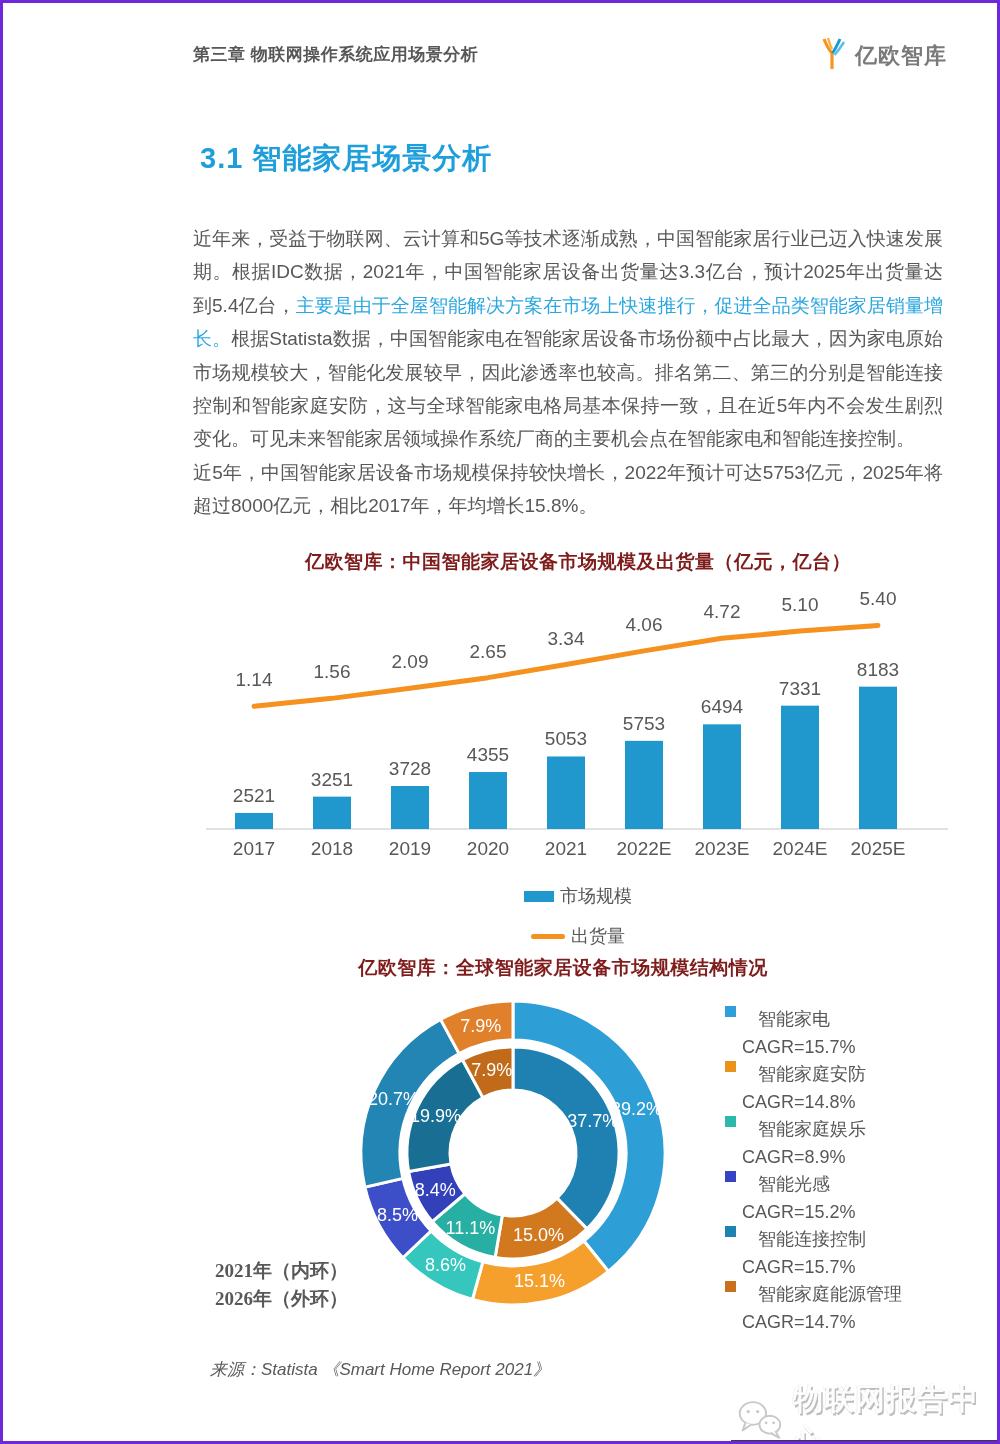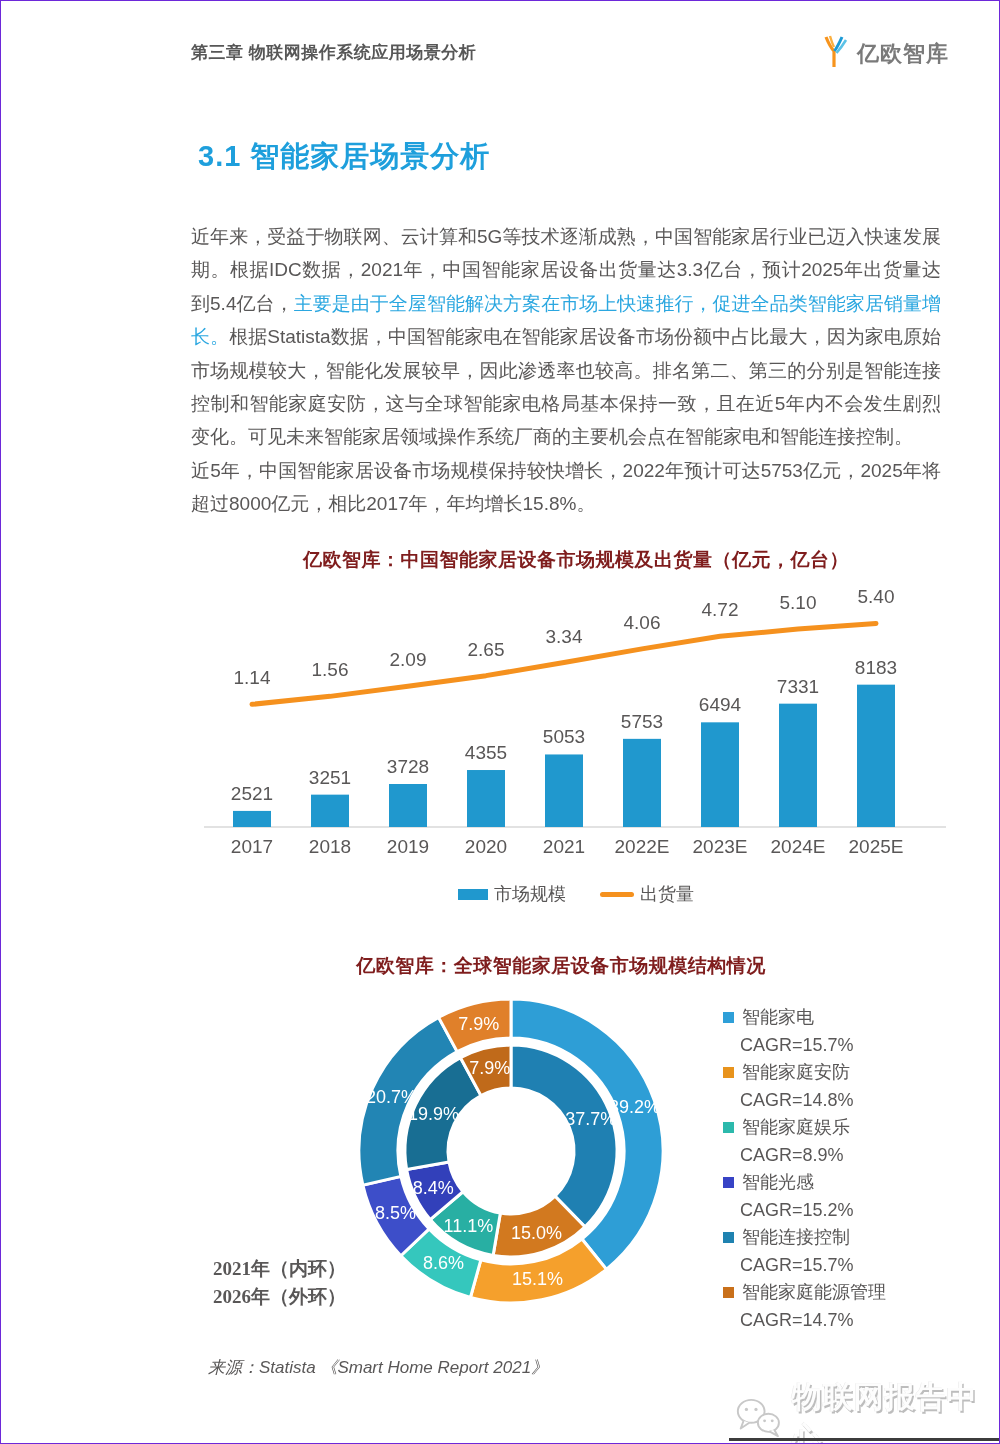--- a/index.html
+++ b/index.html
@@ -1,49 +1,49 @@
 <!DOCTYPE html>
 <html><head>
 <meta charset="utf-8">
 <style>
   html,body{margin:0;padding:0;background:#fff;}
   .page{
     position:relative;width:1000px;height:1444px;background:#fff;overflow:hidden;
     font-family:"Liberation Sans","DejaVu Sans",sans-serif;color:#595757;
-    border:1px solid #6d28d9;box-sizing:border-box;
+    border:3px solid #6d28d9;box-sizing:border-box;
   }
   
   .hdr{position:absolute;top:34px;left:190px;right:50px;display:flex;justify-content:space-between;align-items:center;}
   .hdr .chapter{font-size:17px;font-weight:bold;color:#575757;letter-spacing:.5px;}
   .brand{display:flex;align-items:flex-end;gap:8px;}
   .brand .brand-name{font-size:22px;font-weight:bold;color:#7a7a7a;letter-spacing:1px;}
   
   .section-title{position:absolute;top:128px;left:189px;margin:8px;font-size:29px;font-weight:bold;color:#1E9FDC;letter-spacing:1px;}
   
   .body-text{position:absolute;top:219px;left:190px;width:750px;font-size:19px;line-height:33.4px;text-align:justify;color:#595757;}
   .body-text p{margin:0;}
   .hl{color:#2BA7E0;}
   
   .chart1{position:absolute;top:546px;left:195px;width:760px;}
   .chart-title{margin:0 0 8px 0;font-size:19px;font-weight:bold;color:#7f1d1d;text-align:center;letter-spacing:.5px;}
-  .legend{display:flex;justify-content:center;align-items:center;gap:34px;font-size:18px;margin-top:12px;color:#595757;}
+  .legend{display:flex;justify-content:center;align-items:center;gap:16px;font-size:18px;margin-top:12px;color:#595757;flex-direction:column;}
   .legend-item{display:flex;align-items:center;}
   .swatch-bar{width:30px;height:11px;display:inline-block;margin-right:6px;}
   .swatch-line{width:34px;height:5px;border-radius:3px;display:inline-block;margin-right:6px;}
   .source{font-style:italic;font-size:17px;color:#595757;margin-top:9px;margin-left:12px;}
   svg text{font-family:"Liberation Sans","DejaVu Sans",sans-serif;}
   .num{font-size:19px;fill:#595757;}
   .donut-label{font-size:18px;fill:#ffffff;}
   
   .chart2{position:absolute;top:952px;left:0;width:1000px;}
   .chart2 .chart-title{width:740px;margin-left:190px;margin-bottom:4px;text-align:center;}
   .donut-row{position:relative;height:350px;}
   #chart2-svg{position:absolute;left:338px;top:8px;}
   .chart2-legend{position:absolute;left:722px;top:21px;font-size:18px;line-height:27.5px;color:#595757;}
-  .leg-row{display:flex;align-items:center;gap:8px;}
+  .leg-row{display:flex;align-items:flex-start;gap:22px;}
   .sq{width:11px;height:11px;display:inline-block;flex:none;}
   .leg-cagr{margin-left:17px;}
   .ring-labels{position:absolute;left:212px;top:272px;font-size:19px;font-weight:bold;line-height:28px;color:#595757;font-family:Liberation Serif, serif;}
   .chart2 .source{position:absolute;top:394px;left:195px;}
   
   .watermark{position:absolute;top:1376px;left:733px;display:flex;align-items:center;gap:8px;}
   .watermark .wm-text{
     font-size:30px;font-weight:bold;color:#fdfdfd;letter-spacing:1px;
     text-shadow:1.5px 1.5px 0 #bdbdbd,-0.5px -0.5px 0 #e8e8e8;
   }

